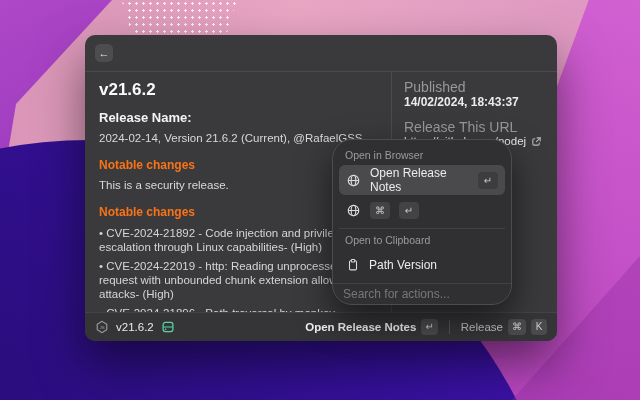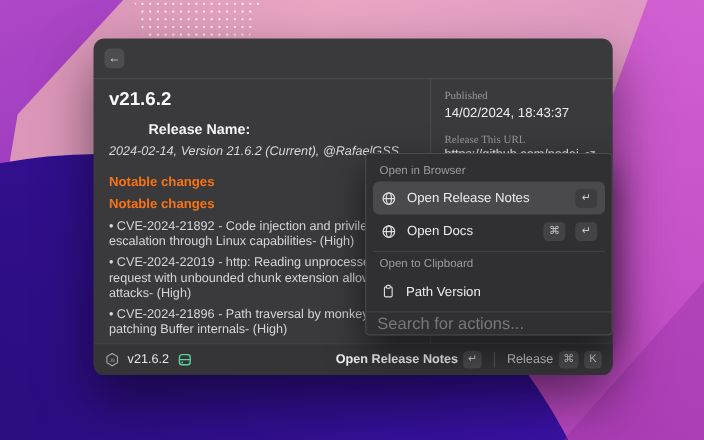--- a/index.html
+++ b/index.html
@@ -25,61 +25,61 @@
   .window { position:absolute; left:85px; top:35px; width:472px; height:306px;
     background:#3a3a3c; border-radius:10px; box-shadow:0 22px 48px rgba(0,0,0,.5);
     display:flex; flex-direction:column; overflow:hidden; z-index:2; }
   .win-header { height:37px; flex:0 0 37px; display:flex; align-items:center; padding:0 10px;
     border-bottom:1px solid rgba(255,255,255,.09); }
   .back-btn { width:18px; height:18px; background:#4d4d4f; border-radius:5px; color:#e3e3e5;
     font-size:11px; line-height:18px; text-align:center; cursor:default; }
   .win-body { flex:1; display:flex; min-height:0; }
   .main { flex:1; padding:8px 14px; overflow:hidden; color:#dededf; }
   .main h1 { font-size:17px; line-height:20px; font-weight:700; color:#fafafa; margin-bottom:10px; }
-  .main h2 { font-size:13px; line-height:16px; font-weight:700; color:#f4f4f5; margin-bottom:5px;margin-left:36px; }
+  .main h2 { font-size:13px; line-height:16px; font-weight:700; color:#f4f4f5; margin-bottom:5px; }
   .main h3 { font-size:12px; line-height:15px; font-weight:700; color:#f97316; margin-bottom:5px; }
-  .main p  { font-size:11.5px; line-height:15px; color:#d9d9db; margin-bottom:12px;font-style:italic; }
+  .main p  { font-size:11.5px; line-height:15px; color:#d9d9db; margin-bottom:12px; }
   .main h3.second { margin-top:0; margin-bottom:6px; }
   .bullet { font-size:11.5px; line-height:14px; color:#d6d6d8; margin-bottom:5px; }
   .bullet::before { content:"•  "; }
   .meta { width:166px; flex:0 0 166px; border-left:1px solid rgba(255,255,255,.09); padding:9px 12px; }
-  .meta-label { font-size:10px; line-height:13px; color:#98989c; margin-bottom:1px;font-family:Liberation Serif, serif; }
-  .meta-value { font-size:12px; line-height:15px; color:#ebebed; margin-bottom:11px; }
+  .meta-label { font-size:14px; line-height:13px; color:#98989c; margin-bottom:1px; }
+  .meta-value { font-size:12px; line-height:15px; color:#ebebed; margin-bottom:11px;font-weight:bold; }
   .url-row { display:flex; align-items:center; gap:5px; font-size:11.5px; color:#e6e6e8; }
   .url-text { white-space:nowrap; overflow:hidden; max-width:122px; }
   .win-footer { height:29px; flex:0 0 29px; background:#353538; border-top:1px solid rgba(255,255,255,.08);
     display:flex; align-items:center; padding:0 10px; }
   .foot-left { display:flex; align-items:center; gap:7px; }
   .version-text { font-size:11.5px; color:#e9e9eb; }
   .foot-right { margin-left:auto; display:flex; align-items:center; gap:6px; }
   .primary-label { font-size:11.5px; font-weight:600; color:#f1f1f3; }
   .kbd { min-width:16px; height:16px; padding:0 4px; background:#4b4b4e; border-radius:4px;
     color:#cfcfd2; font-size:10px; line-height:16px; text-align:center; }
   .foot-divider { width:1px; height:14px; background:rgba(255,255,255,.16); margin:0 5px; }
   .actions-label { font-size:11.5px; color:#c3c3c6; }
   .btn-group { display:flex; align-items:center; gap:5px; cursor:default; }
 
   
-  .popup { position:absolute; left:332px; top:139px; width:225px; height:166px; z-index:5;
-    background:#303033; border:1px solid #4c4c4f; border-radius:4px;
+  .popup { position:absolute; left:332px; top:139px; width:180px; height:166px; z-index:5;
+    background:#303033; border:1px solid #4c4c4f; border-radius:20px;
     box-shadow:0 14px 34px rgba(0,0,0,.55); display:flex; flex-direction:column; overflow:hidden; }
   .popup-list { flex:1; padding:4px 6px 0 6px; overflow:hidden; }
   .popup-section-label { font-size:10.5px; color:#9b9b9f; padding:5px 6px 4px 6px; }
   .popup-item { height:30px; display:flex; align-items:center; gap:9px; padding:0 7px;
     border-radius:6px; font-size:12px; color:#ececee; cursor:default; }
   .popup-item.selected { background:#4a4a4d; }
   .popup-item .grow { flex:1; }
   .popup-kbd { min-width:20px; height:17px; padding:0 4px; background:#434346; border-radius:4px;
     color:#c9c9cc; font-size:10px; line-height:17px; text-align:center; }
   .popup-item.selected .popup-kbd { background:#3d3d40; }
   .popup-divider { height:1px; background:rgba(255,255,255,.09); margin:3px 0 0 0; }
   .popup-footer { flex:0 0 21px; border-top:1px solid rgba(255,255,255,.09);
     display:flex; align-items:center; padding:0 10px; }
   .popup-search { background:transparent; border:none; outline:none; width:100%;
-    font-family:"Liberation Sans", sans-serif; font-size:15px; color:#cfcfd2; }
+    font-family:"Liberation Sans", sans-serif; font-size:12px; color:#cfcfd2; }
   .popup-search::placeholder { color:#77777c; }
 
   .icon { display:inline-flex; flex:0 0 auto; }
 </style>
 </head>
 <body>
 
 <div class="wp wp-base"></div>
 <div class="wp wp-purple-tl"></div>
 <div class="wp wp-dots"></div>
@@ -93,20 +93,21 @@
     <div class="back-btn">←</div>
   </div>
 
   <div class="win-body">
 
     <div class="main">
       <h1>v21.6.2</h1>
       <h2>Release Name:</h2>
       <p>2024-02-14, Version 21.6.2 (Current), @RafaelGSS</p>
       <h3>Notable changes</h3>
+      <p>This is a security release.</p>
       <h3 class="second">Notable changes</h3>
       <div class="bullet">CVE-2024-21892 - Code injection and privilege escalation through Linux capabilities- (High)</div>
       <div class="bullet">CVE-2024-22019 - http: Reading unprocessed HTTP request with unbounded chunk extension allows DoS attacks- (High)</div>
       <div class="bullet">CVE-2024-21896 - Path traversal by monkey-patching Buffer internals- (High)</div>
 
     </div>
 
     <div class="meta">
       <div class="meta-label">Published</div>
       <div class="meta-value">14/02/2024, 18:43:37</div>
@@ -173,21 +174,20 @@
     </div>
 
     <div class="popup-item">
       <span class="icon">
         <svg width="15" height="15" viewBox="0 0 16 16" fill="none" stroke="#dcdcde" stroke-width="1.2">
           <circle cx="8" cy="8" r="5.6"></circle>
             <ellipse cx="8" cy="8" rx="2.5" ry="5.6"></ellipse>
             <path d="M2.4 8 H13.6"></path>
         </svg>
       </span>
-      <span class="grow">Open Docs</span>
       <span class="popup-kbd">⌘</span>
       <span class="popup-kbd">↵</span>
     </div>
 
     <div class="popup-divider"></div>
     <div class="popup-section-label">Open to Clipboard</div>
 
     <div class="popup-item">
       <span class="icon">
         <svg width="14" height="14" viewBox="0 0 16 16" fill="none" stroke="#dcdcde" stroke-width="1.2">

